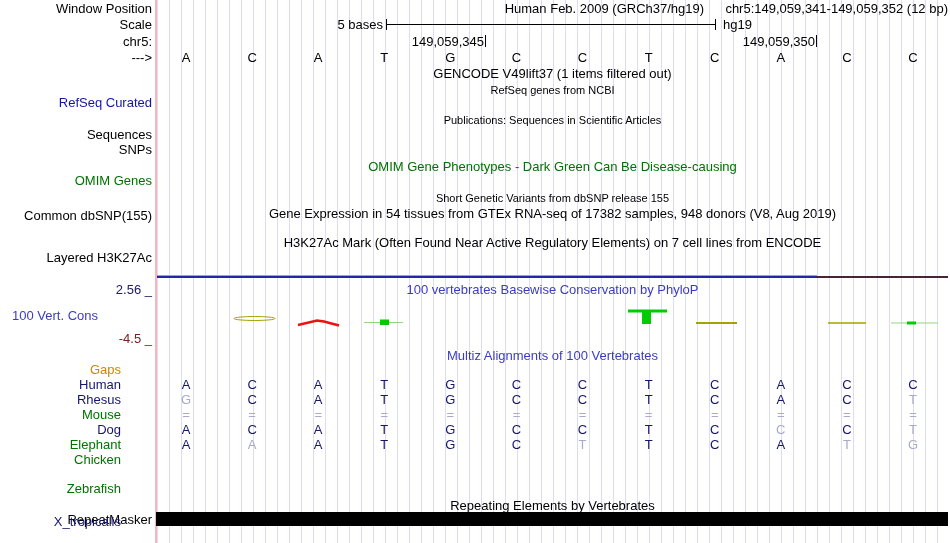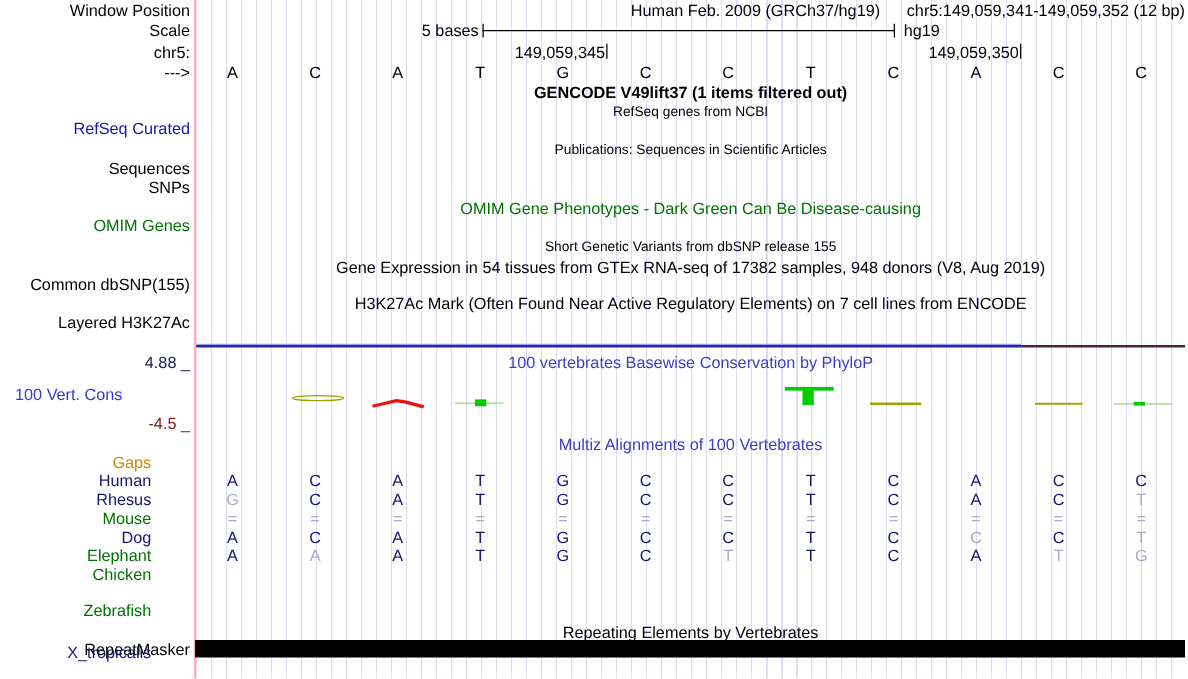--- a/index.html
+++ b/index.html
@@ -42,23 +42,23 @@
 </div>
 
 <div class="rlab" style="top:1px;">Window Position</div>
 <div class="rlab" style="top:17px;">Scale</div>
 <div class="rlab" style="top:34px;">chr5:</div>
 <div class="rlab" style="top:50px;">---&gt;</div>
 <div class="rlab" style="top:95px;color:var(--refseq_blue);">RefSeq Curated</div>
 <div class="rlab" style="top:127px;">Sequences</div>
 <div class="rlab" style="top:142px;margin-left:10px;">SNPs</div>
 <div class="rlab" style="top:173px;color:var(--green_label);">OMIM Genes</div>
-<div class="rlab" style="top:220px;text-align:center;">Common dbSNP(155)</div>
+<div class="rlab" style="top:208px;text-align:center;">Common dbSNP(155)</div>
 <div class="rlab" style="top:250px;text-align:right;">Layered H3K27Ac</div>
-<div class="rlab" style="top:282px;color:var(--axis_max_blue);">4.88 _</div>
+<div class="rlab" style="top:282px;color:var(--axis_max_blue);">2.56 _</div>
 <div class="abs" style="top:308px;right:852px;color:var(--header_blue);">100 Vert. Cons</div>
 <div class="rlab" style="top:331px;color:var(--axis_min_red);">-4.5 _</div>
 <div class="rlab" style="top:512px;">RepeatMasker</div>
 
 <div class="abs" style="top:17px;right:567px;">5 bases</div>
 <div id="ruler-line" class="abs" style="left:386px;width:330px;"></div>
 <div class="tickv" style="left:386px;top:19px;height:11px;"></div>
 <div class="tickv" style="left:715px;top:19px;height:11px;"></div>
 <div class="abs" style="top:17px;left:723px;">hg19</div>
 
@@ -75,21 +75,21 @@
     <span class="base" style="left: 450.36px;">G</span>
     <span class="base" style="left: 516.45px;">C</span>
     <span class="base" style="left: 582.54px;">C</span>
     <span class="base" style="left: 648.63px;">T</span>
     <span class="base" style="left: 714.72px;">C</span>
     <span class="base" style="left: 780.81px;">A</span>
     <span class="base" style="left: 846.9px;">C</span>
     <span class="base" style="left: 912.99px;">C</span>
   </div>
 
-<div class="ctitle" style="top:67px;font-weight:bold;">GENCODE V49lift37 (1 items filtered out)</div>
+<div class="ctitle" style="top:67px;">GENCODE V49lift37 (1 items filtered out)</div>
 <div class="ctitle small" style="top:83px;">RefSeq genes from NCBI</div>
 <div class="ctitle small" style="top:113px;">Publications: Sequences in Scientific Articles</div>
 <div class="ctitle" style="top:160px;color:var(--green_label);">OMIM Gene Phenotypes - Dark Green Can Be Disease-causing</div>
 <div class="ctitle small" style="top:191px;">Short Genetic Variants from dbSNP release 155</div>
 <div class="ctitle" style="top:207px;">Gene Expression in 54 tissues from GTEx RNA-seq of 17382 samples, 948 donors (V8, Aug 2019)</div>
 <div class="ctitle" style="top:236px;">H3K27Ac Mark (Often Found Near Active Regulatory Elements) on 7 cell lines from ENCODE</div>
 <div class="ctitle" style="top:283px;color:var(--header_blue);">100 vertebrates Basewise Conservation by PhyloP</div>
 <div class="ctitle" style="top:349px;color:var(--header_blue);">Multiz Alignments of 100 Vertebrates</div>
 <div class="ctitle" style="top:499px;">Repeating Elements by Vertebrates</div>
 

